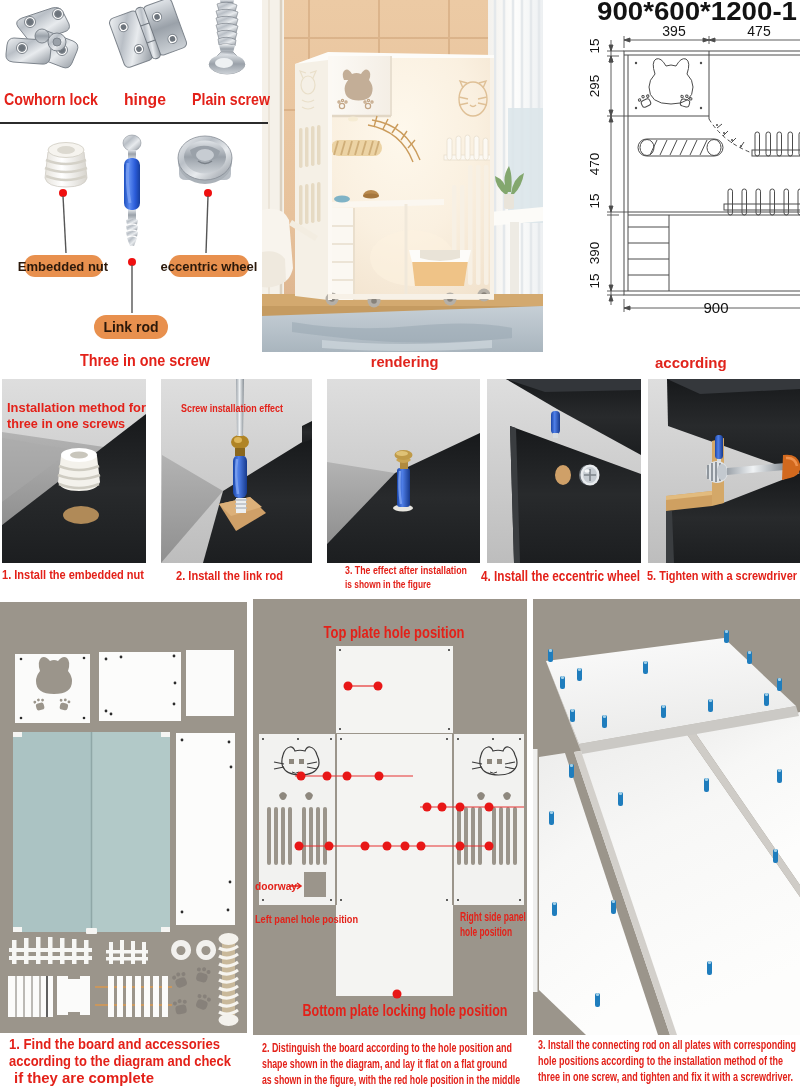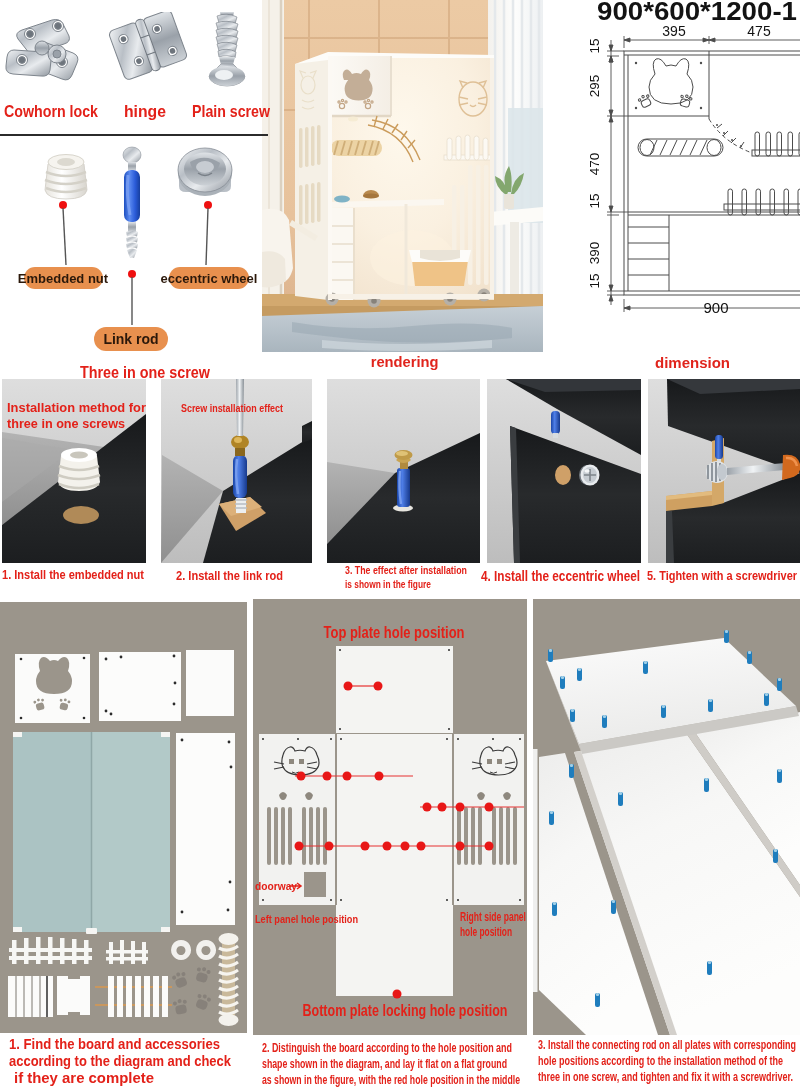--- a/index.html
+++ b/index.html
@@ -4,21 +4,21 @@
 <style>
   html,body{margin:0;padding:0;}
   body{width:800px;height:1091px;position:relative;background:#fff;
        font-family:"Liberation Sans",sans-serif;overflow:hidden;}
   .abs{position:absolute;}
   .red{color:#e0241c;font-weight:bold;}
 </style>
 </head>
 <body>
 
-<div id="topleft" class="abs" style="left:0;top:12px;width:270px;height:370px;z-index:5;">
+<div id="topleft" class="abs" style="left:0;top:0;width:270px;height:370px;z-index:5;">
 <svg width="270" height="370" viewBox="0 0 270 370">
 <defs>
   <linearGradient id="met" x1="0" y1="0" x2="1" y2="1">
     <stop offset="0" stop-color="#f2f4f6"></stop>
           <stop offset="0.35" stop-color="#b9bfc6"></stop>
     <stop offset="0.6" stop-color="#e8ebee"></stop>
           <stop offset="1" stop-color="#8d949c"></stop>
   </linearGradient>
   <linearGradient id="met2" x1="0" y1="0" x2="0" y2="1">
     <stop offset="0" stop-color="#dfe3e7"></stop>
@@ -490,21 +490,21 @@
 <g stroke="#4c4c4c" stroke-width="0.9" fill="none">
   <line x1="35" y1="308" x2="219" y2="308"></line>
   <line x1="35" y1="299" x2="35" y2="312"></line>
         <line x1="219" y1="299" x2="219" y2="312"></line>
   <path d="M35,308 l6,-2 l0,4 z M219,308 l-6,-2 l0,4 z" fill="#4c4c4c"></path>
 </g>
 <text x="127" y="313" font-size="15" fill="#111" text-anchor="middle">900</text>
 </svg>
 </div>
 
-<div class="abs red" style="left:655px;top:354px;width:80px;font-size:15px;">dimension</div>
+<div class="abs red" style="left:655px;top:354px;width:80px;font-size:15px;">according</div>
 
 <div id="steps" class="abs" style="left:0;top:376px;width:665px;height:216px;">
 <svg width="800" height="216" viewBox="0 0 800 216">
 <defs>
   <linearGradient id="wall5" x1="0" y1="0" x2="0" y2="1">
     <stop offset="0" stop-color="#dedede"></stop>
           <stop offset="1" stop-color="#bdbdbd"></stop>
   </linearGradient>
   <linearGradient id="conc" x1="0" y1="0" x2="0" y2="1">
     <stop offset="0" stop-color="#b3b3b3"></stop>

